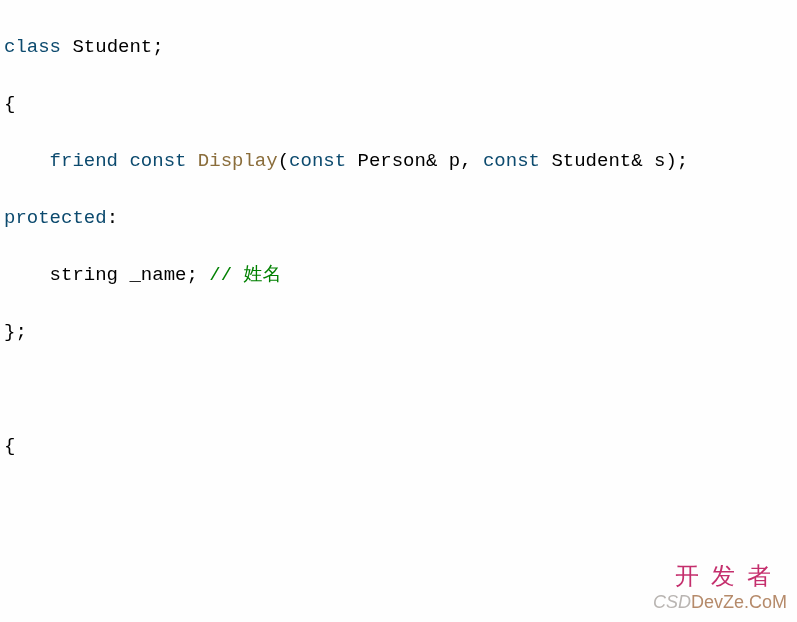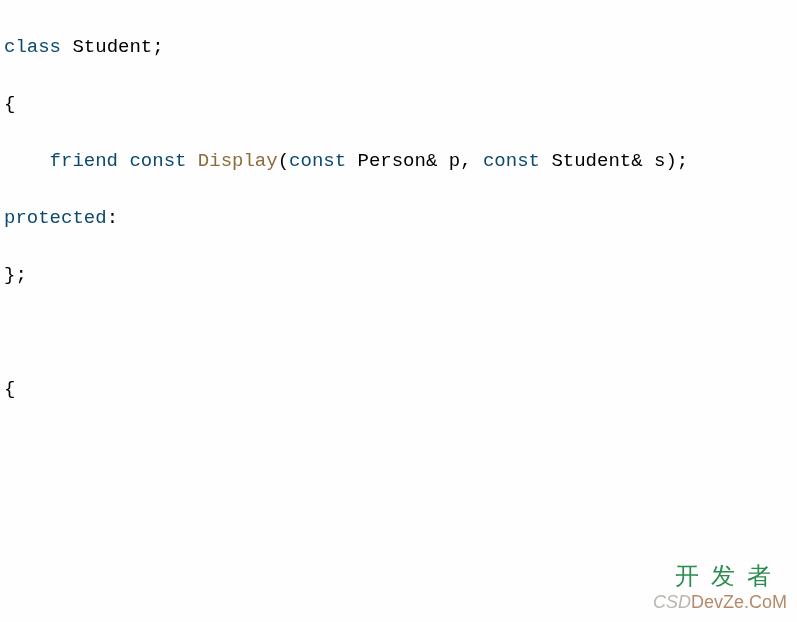--- a/index.html
+++ b/index.html
@@ -20,21 +20,21 @@
     }
     .kw { color: #0c4a6e; }      
     .type { color: #000000; margin-top: 34px; }    
     .fn { color: #8a6d3b; margin-top: 12px; } 
     .comment { color: #008000; }
     .text { color: #000000; }
     .watermark1 {
       position: absolute;
       right: 14px;
       bottom: 28px;
-      color: #15803d;
+      color: #be185d;
       font-family: "SimSun", serif;
       font-size: 24px;
       letter-spacing: 12px;
       opacity: 0.9;
     }
     .watermark2 {
       position: absolute;
       right: 10px;
       bottom: 6px;
       color: #b9b5b2;
@@ -46,20 +46,21 @@
     .line { display:block; min-height: 1.5em;}
   </style>
 </head>
 <body>
 
 <div class="code">
 <span class="line"><span class="kw">class </span><span class="type">Student</span><span class="text">;</span></span>
 <span class="line"><span class="text">{</span></span>
 <span class="line"><span>    </span><span class="kw">friend </span><span class="kw">const </span><span class="fn">Display</span><span class="text">(</span><span class="kw">const </span><span class="type">Person</span><span class="text">&amp; p, </span><span class="kw">const </span><span class="type">Student</span><span class="text">&amp; s);</span></span>
 <span class="line"><span class="kw">protected</span><span class="text">:</span></span>
+<span class="line"><span>    </span><span class="type">string</span><span class="text"> _name; </span><span class="comment">// 姓名</span></span>
 <span class="line"><span class="text">};</span></span>
 <span class="line"><span></span></span>
 <span class="line"><span class="text">{</span></span>
 
 
 
 
 
 
 

